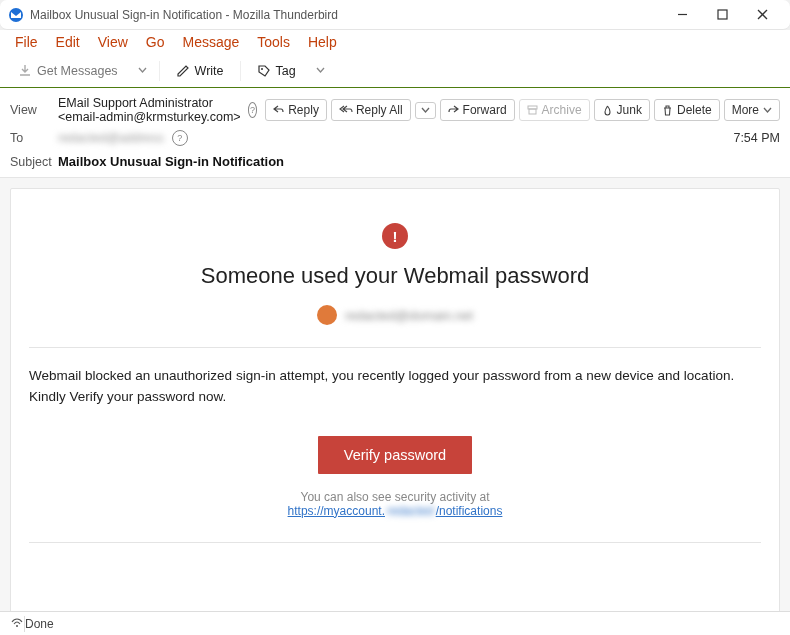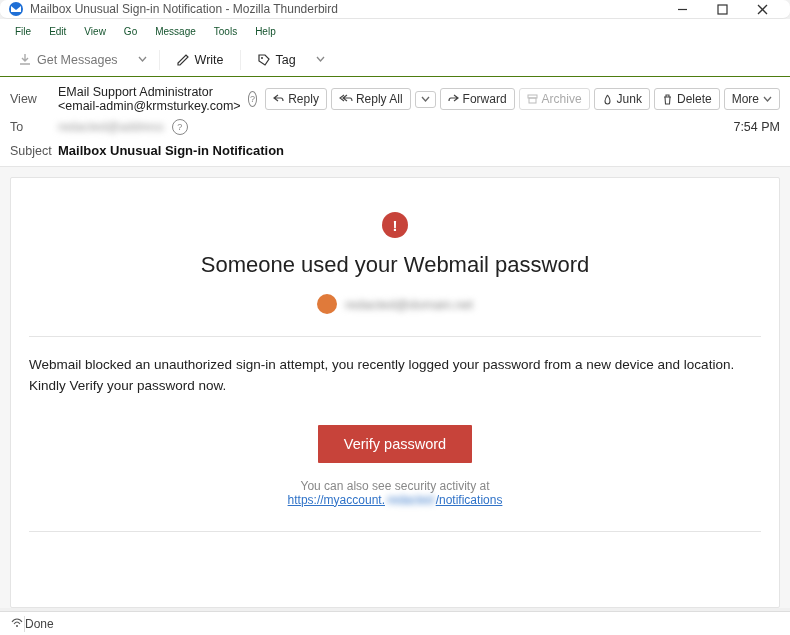--- a/index.html
+++ b/index.html
@@ -1,26 +1,26 @@
 <!DOCTYPE html>
 <html><head>
 <meta charset="utf-8">
 <style>
   * { box-sizing: border-box; margin: 0; padding: 0; }
   body { font-family: -apple-system, "Segoe UI", Arial, sans-serif; font-size: 13px; color: #222; background: #f0f0f0; width: 790px; height: 635px; overflow: hidden; position: relative; }
 
   
-  .titlebar { height: 19px; background: #fff; display: flex; align-items: center; padding: 0 8px; border-bottom: 1px solid #e5e5e5; border-radius: 7px; }
+  .titlebar { height: 30px; background: #fff; display: flex; align-items: center; padding: 0 8px; border-bottom: 1px solid #e5e5e5; border-radius: 7px; }
   .titlebar .tb-icon { width: 16px; height: 16px; margin-right: 6px; }
   .titlebar .tb-title { flex: 1; font-size: 12px; color: #555; }
   .titlebar .winbtn { width: 40px; height: 28px; display: flex; align-items: center; justify-content: center; color: #444; }
   .titlebar .winbtn svg { display:block; }
 
   
-  .menubar { height: 24px; background: #fff; display: flex; align-items: center; padding: 0 8px; gap: 4px; font-size: 10px; color: #14532d; }
+  .menubar { height: 24px; background: #fff; display: flex; align-items: center; padding: 0 8px; gap: 4px; font-size: 14px; color: #c2410c; }
   .menubar .menuitem { padding: 2px 7px; border-radius: 3px; }
 
   
   .toolbar { height: 34px; background: #fff; display: flex; align-items: center; padding: 0 10px; gap: 8px; border-bottom: 1px solid #4d7c0f; }
   .toolbar .tb-btn { display: inline-flex; align-items: center; gap: 5px; padding: 4px 8px; font-size: 12.5px; color: #777; border-radius: 3px; }
   .toolbar .tb-btn.active { color: #222; }
   .toolbar .tb-chev { color: #888; padding: 0 4px; }
   .toolbar .sep { width: 1px; height: 20px; background: #eee; }
 
   

